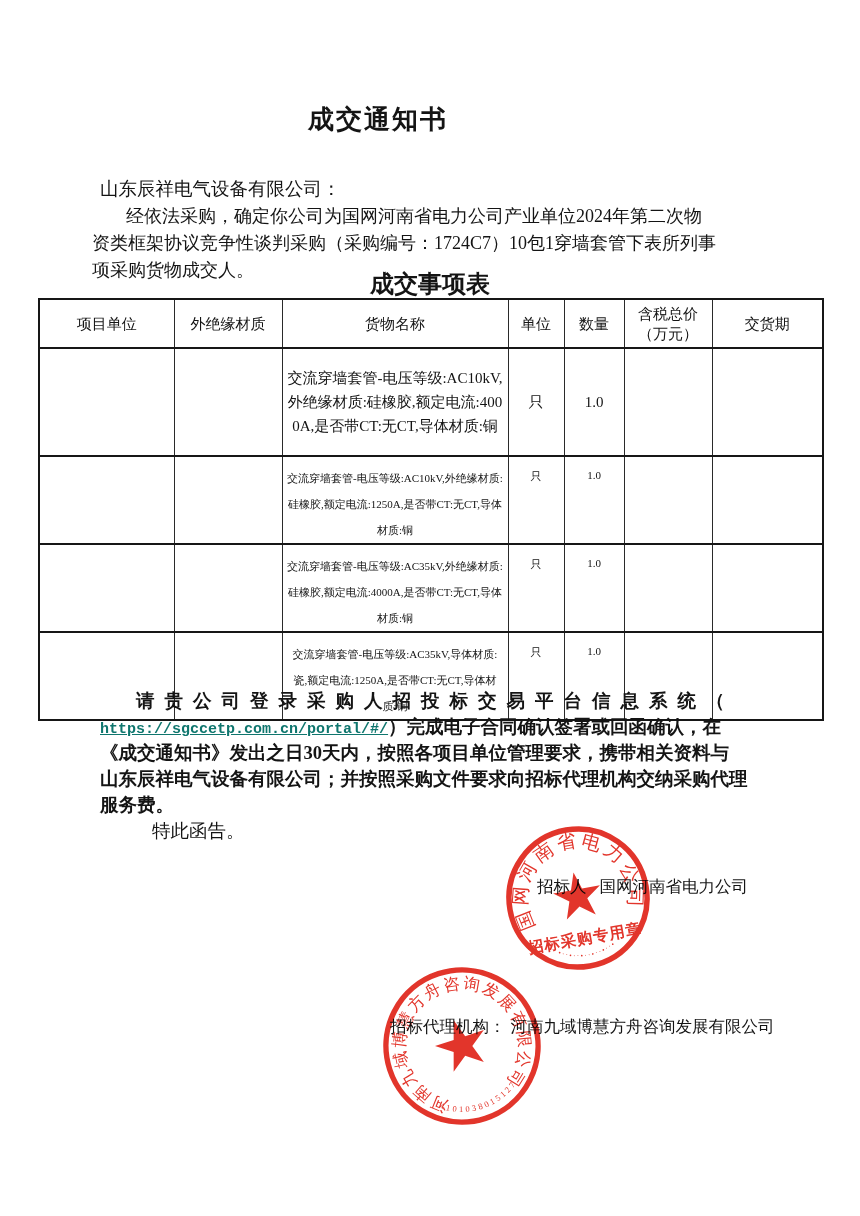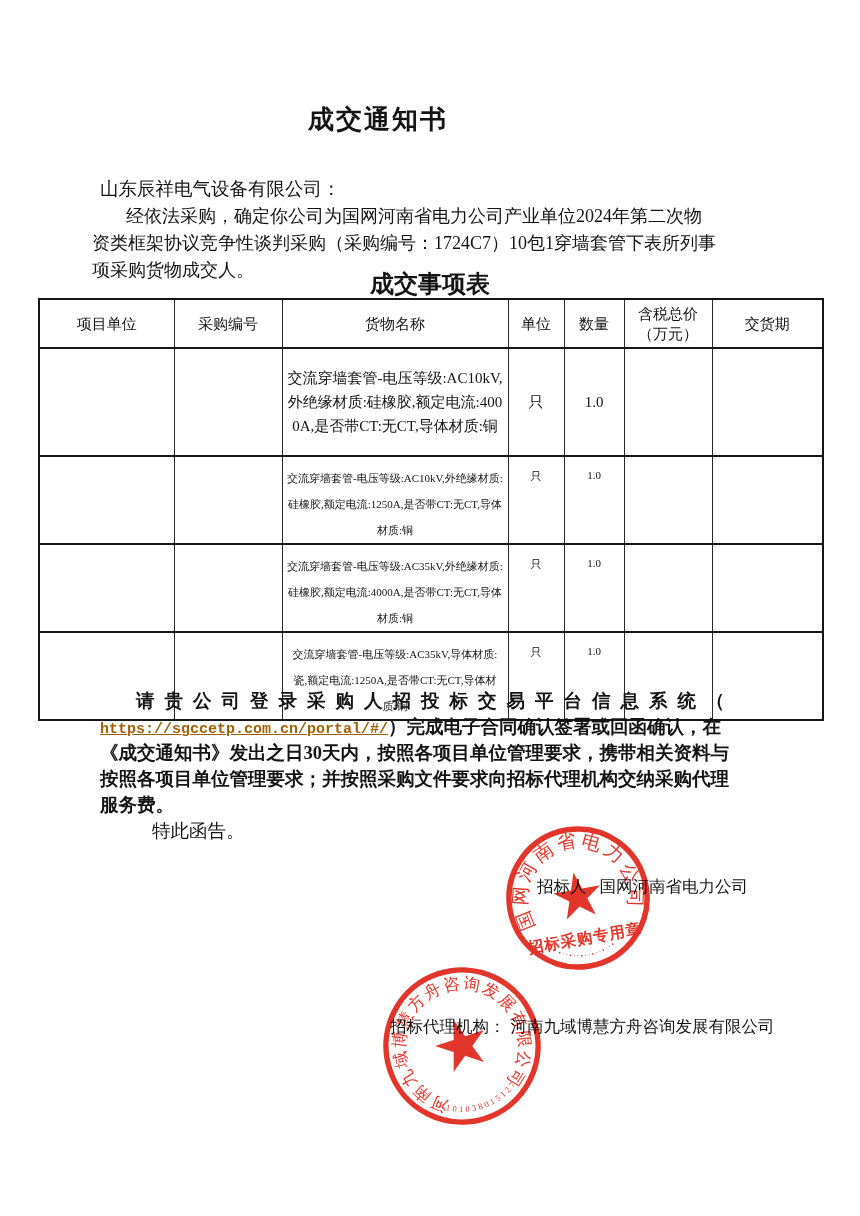--- a/index.html
+++ b/index.html
@@ -51,21 +51,21 @@
   tr.rs{height:74px;border-radius:7px;}
   tr.rs td{font-size:11px;vertical-align:top;padding-top:12px;}
   td.goods-sm{line-height:26px;word-break:break-all;text-align:center;padding-top:8px !important;}
   .notice{
     position:absolute;top:688px;left:100px;width:664px;
     font-size:18.5px;line-height:26px;
   }
   .nline{white-space:nowrap;height:26px;font-weight:bold;}
   .nline.justified{text-indent:36px;letter-spacing:10px;}
   a.portal-link{
-    color:#a16207;text-decoration:underline;
+    color:#0f766e;text-decoration:underline;
     font-family:"Liberation Mono","DejaVu Sans Mono",monospace;
     font-size:15px;
   }
   .closing{
     position:absolute;top:818px;left:100px;
     font-size:18.5px;padding-left:52px;
   }
   .sig{position:absolute;font-size:16.5px;white-space:nowrap;}
   .sig1{top:876px;left:537px;}
   .sig2{top:1016px;left:390px;}
@@ -99,21 +99,21 @@
         <col class="c1">
         <col class="c2">
         <col class="c3">
       <col class="c4">
         <col class="c5">
         <col class="c6">
     </colgroup>
     <thead>
       <tr class="hdr">
         <th>项目单位</th>
-        <th>采购编号</th>
+        <th>外绝缘材质</th>
         <th>货物名称</th>
         <th>单位</th>
         <th>数量</th>
         <th>
           <div>含税总价</div>
           <div>（万元）</div>
         </th>
         <th>交货期</th>
       </tr>
     </thead>
@@ -154,21 +154,21 @@
         <td></td>
         <td></td>
       </tr>
     </tbody>
   </table>
 
   <div class="notice">
     <div class="nline justified">请贵公司登录采购人招投标交易平台信息系统（</div>
     <div class="nline"><a class="portal-link" href="#">https://sgccetp.com.cn/portal/#/</a><span>）完成电子合同确认签署或回函确认，在</span></div>
     <div class="nline">《成交通知书》发出之日30天内，按照各项目单位管理要求，携带相关资料与</div>
-    <div class="nline">按照各项目单位管理要求；并按照采购文件要求向招标代理机构交纳采购代理</div>
+    <div class="nline">山东辰祥电气设备有限公司；并按照采购文件要求向招标代理机构交纳采购代理</div>
     <div class="nline">服务费。</div>
   </div>
 
   <div class="closing">特此函告。</div>
 
   <div class="sig sig1">
     <span>招标人</span><span class="gap1"></span><span>国网河南省电力公司</span>
   </div>
 
   <div class="sig sig2">

